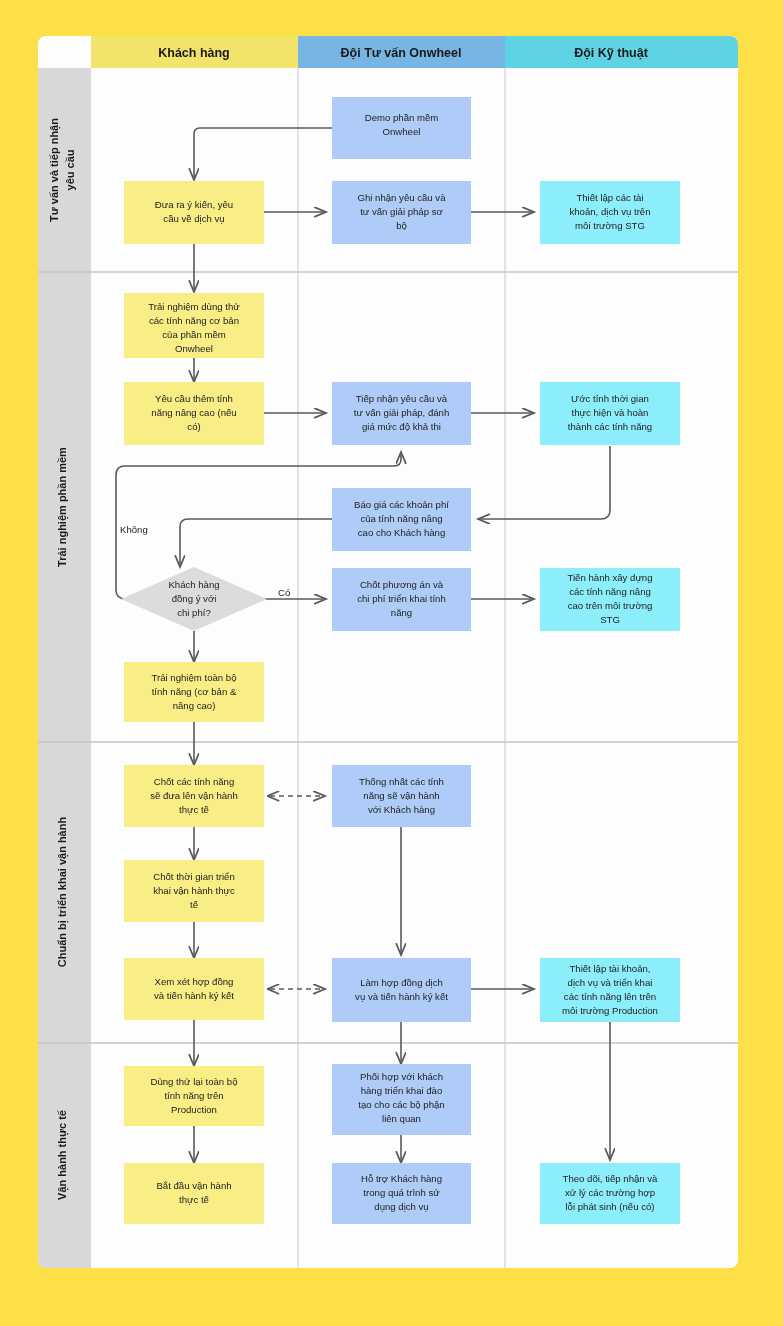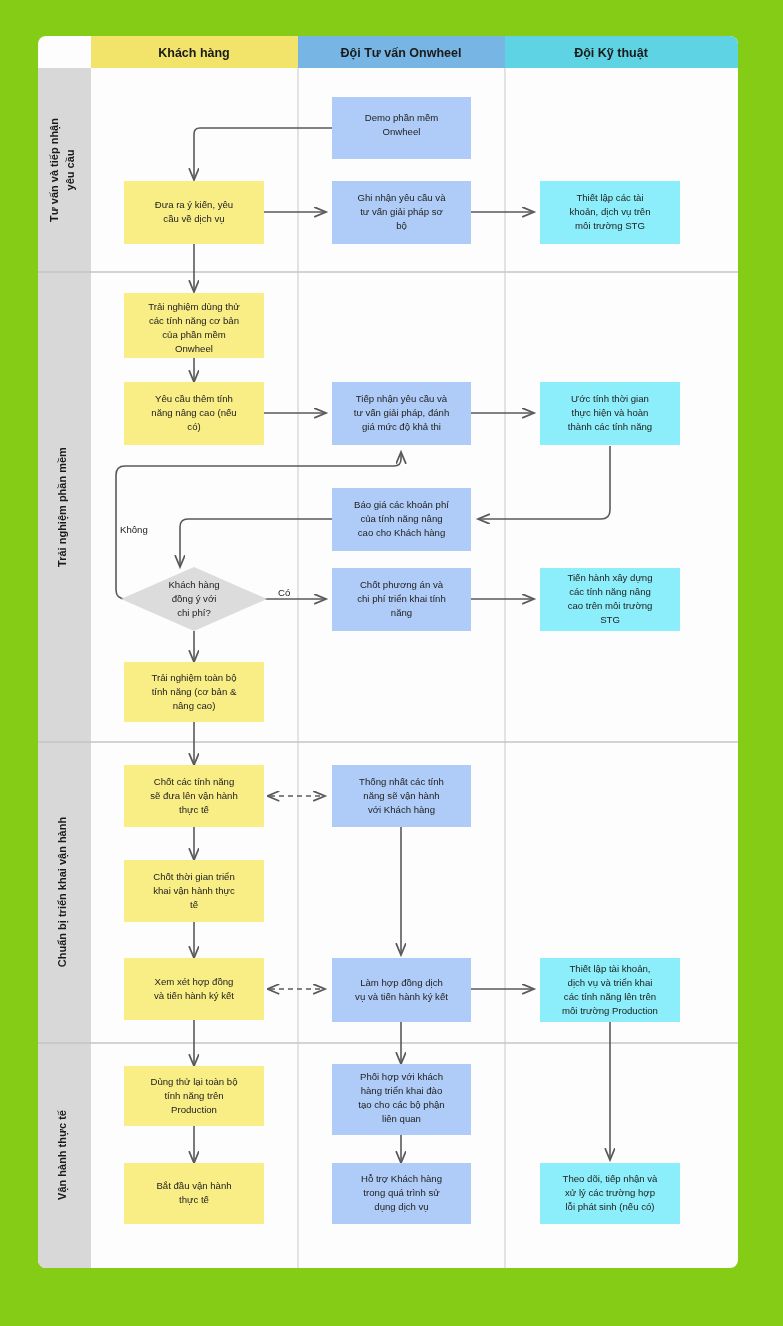--- a/index.html
+++ b/index.html
@@ -1,17 +1,17 @@
 <!DOCTYPE html>
 <html><head>
 <meta charset="utf-8">
 <style>
   html,body{margin:0;padding:0;background:#000;}
   body{width:783px;height:1326px;font-family:"Liberation Sans",sans-serif;overflow:hidden;}
-  #stage{position:relative;width:783px;height:1326px;background:#84cc16;text-align:center;}
+  #stage{position:relative;width:783px;height:1326px;background:#fde047;text-align:center;}
   svg{display:block;}
   .lane-title{font-weight:bold;font-size:12.5px;fill:#1a1a1a;}
   .phase-title{font-weight:bold;font-size:11px;fill:#1a1a1a;}
   .node-text{font-size:9.6px;fill:#222;}
   .edge-label{font-size:9.6px;fill:#222;}
   .flowline{stroke:#595959;stroke-width:1.6px;fill:none;}
   .flowdash{stroke:#595959;stroke-width:1.6px;fill:none;stroke-dasharray:5 4;}
   .lanesep{stroke:#c9c9c9;stroke-width:1px;}
   .phasesep{stroke:#c4c4c4;stroke-width:1.4px;}
 </style>

